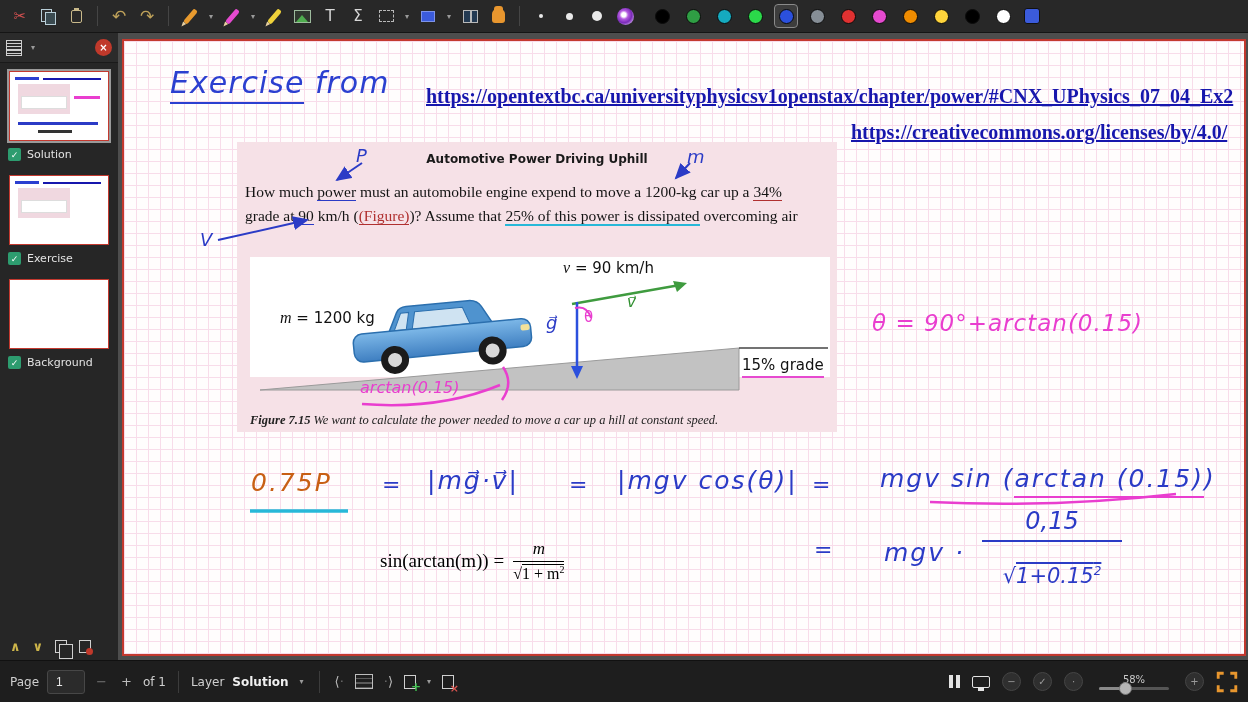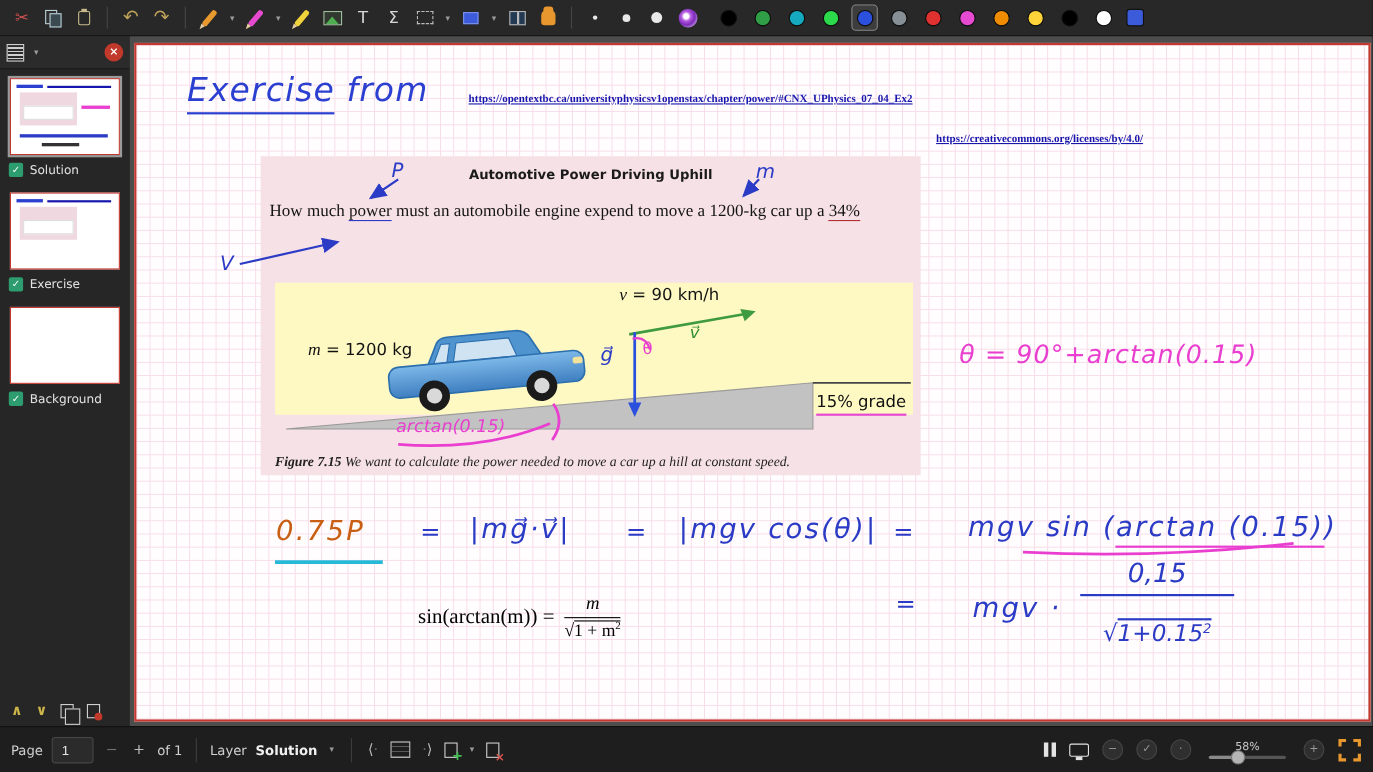--- a/index.html
+++ b/index.html
@@ -74,35 +74,35 @@
   .page { position:absolute; left:4px; top:6px; width:1124px; height:617px; background:#fffdfd;
     border:2px solid #c3392f; overflow:hidden;
     background-image:
       linear-gradient(#f8dcea 1px, transparent 1px),
       linear-gradient(90deg, #f8dcea 1px, transparent 1px);
     background-size:12px 12px; }
   .abs { position:absolute; }
 
   .hw-title { left:46px; top:24px; font-size:30px; font-style:italic; color:#2b3fd0; letter-spacing:1px; }
   .hw-title .w1 { border-bottom:2.5px solid #2b3fd0; padding-bottom:2px; }
-  .url { font-family:"Liberation Serif", serif; font-weight:bold; font-size:10px; color:#1717ad;
+  .url { font-family:"Liberation Serif", serif; font-weight:bold; font-size:20px; color:#1717ad;
     text-decoration:underline; white-space:nowrap; }
 
   .problem-box { left:113px; top:101px; width:600px; height:290px; background:#f6e1e7; }
   .prob-title { position:absolute; left:0; right:0; top:10px; text-align:center; font-size:12px;
     font-weight:bold; color:#1a1a1a; }
   .prob-text { position:absolute; left:8px; top:38px; width:588px; font-family:"Liberation Serif", serif;
     font-size:15.5px; color:#141414; line-height:24px; }
   .prob-line { white-space:nowrap; }
   .u-pen { border-bottom:1.5px solid #2b3bc6; }
   .u-red { border-bottom:1.5px solid #b03030; }
   .link-red { color:#b03030; border-bottom:1.5px solid #b03030; }
   .u-cyan { border-bottom:2px solid #27b8d8; }
 
-  .fig-box { position:absolute; left:13px; top:115px; width:580px; height:120px; background:#fef9c3; }
+  .fig-box { position:absolute; left:13px; top:115px; width:580px; height:120px; background:#ffffff; }
   .fig-lbl { position:absolute; font-size:15px; color:#111; white-space:nowrap; }
   .fig-lbl .sym { font-style:italic; font-family:"Liberation Serif", serif; font-size:16px; }
   .lbl-grade { border-bottom:2px solid #e64ad0; padding-bottom:2px; }
   .magenta { color:#e93ecf; }
   .blue-pen { color:#2b3bc6; }
   .green-pen { color:#2f8f2f; }
   .caption { position:absolute; left:13px; top:271px; width:580px; font-family:"Liberation Serif", serif;
     font-size:12.5px; color:#222; font-style:italic; white-space:nowrap; }
   .caption b { font-style:italic; }
 
@@ -311,20 +311,21 @@
       <div class="abs hw-title">
         <span class="w1">Exercise</span><span> from</span>
       </div>
       <div class="abs url" style="left:302px;top:44px;">https://opentextbc.ca/universityphysicsv1openstax/chapter/power/#CNX_UPhysics_07_04_Ex2</div>
       <div class="abs url" style="left:727px;top:80px;">https://creativecommons.org/licenses/by/4.0/</div>
 
       <div class="abs problem-box">
         <div class="prob-title">Automotive Power Driving Uphill</div>
         <div class="prob-text">
           <div class="prob-line"><span>How much </span><span class="u-pen">power</span><span> must an automobile engine expend to move a 1200-kg car up a </span><span class="u-red">34%</span></div>
+          <div class="prob-line"><span>grade at </span><span class="u-pen">90</span><span> km/h (</span><span class="link-red">(Figure)</span><span>)? Assume that </span><span class="u-cyan">25% of this power is dissipated</span><span> overcoming air</span></div>
         </div>
 
         <div class="fig-box">
           <svg width="580" height="152" viewBox="0 0 580 152">
             <defs>
               <linearGradient id="carGrad" x1="0" y1="0" x2="0" y2="1">
                 <stop offset="0" stop-color="#7db8e8"></stop>
                   <stop offset="1" stop-color="#3f7fc1"></stop>
               </linearGradient>
             </defs>

